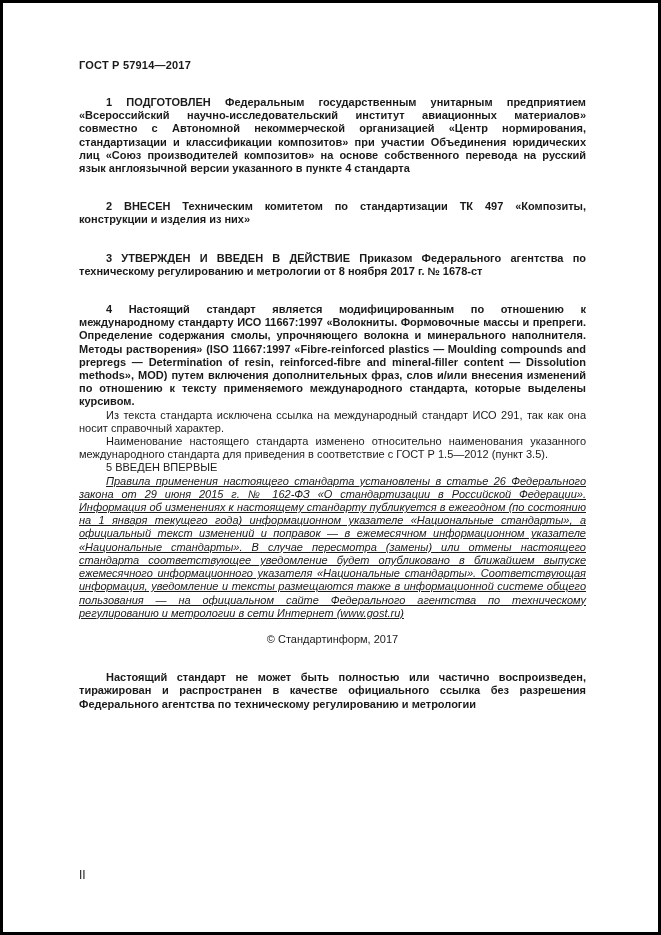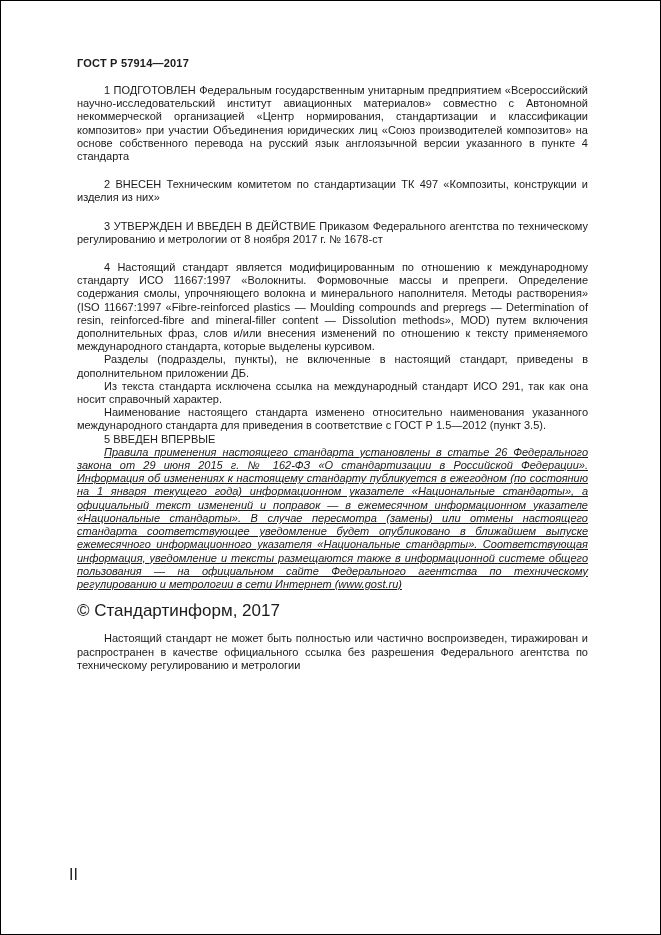--- a/index.html
+++ b/index.html
@@ -8,21 +8,21 @@
     background: #e9ebe9;
   }
   .page {
     position: relative;
     width: 661px;
     height: 935px;
     margin: 0 auto;
     background: #ffffff;
     box-sizing: border-box;
     padding: 56px 72px 0 76px;
-    border: 1px solid #000000;
+    border: 3px solid #000000;
     font-family: "Liberation Sans", sans-serif;
     color: #1a1a1a;
     overflow: hidden;
   }
   .doc-code {
     font-size: 11px;
     font-weight: bold;
     letter-spacing: 0.2px;
   }
   .doc-title {
@@ -32,61 +32,61 @@
     margin: 20px 0 6px 0;
   }
   .para {
     font-size: 11px;
     line-height: 13.2px;
     text-align: justify;
     text-indent: 27px;
     margin: 0;
   }
   .gap {
-    margin-top: 15px;
+    margin-top: 25px;
+    font-weight: bold;
   }
   .gap-lg {
   }
   .italic {
     font-style: italic;
     text-decoration: underline;
   }
   .copyright {
-    font-size: 17px;
+    font-size: 11px;
     line-height: 13.2px;
-    text-align: left;
+    text-align: center;
     text-indent: 0;
     margin: 13px 0 0 0;
   }
   .page-number {
     position: absolute;
-    left: 68px;
+    left: 76px;
     bottom: 50px;
-    font-size: 16px;
+    font-size: 12px;
     color: #222;
   }
 </style>
 </head>
 <body>
 
 <div class="page">
 
   <div class="doc-code">ГОСТ Р 57914—2017</div>
 
 
   <p class="para gap">1 ПОДГОТОВЛЕН Федеральным государственным унитарным предприятием «Всероссийский научно-исследовательский институт авиационных материалов» совместно с Автономной некоммерческой организацией «Центр нормирования, стандартизации и классификации композитов» при участии Объединения юридических лиц «Союз производителей композитов» на основе собственного перевода на русский язык англоязычной версии указанного в пункте 4 стандарта</p>
 
   <p class="para gap">2 ВНЕСЕН Техническим комитетом по стандартизации ТК 497 «Композиты, конструкции и изделия из них»</p>
 
   <p class="para gap">3 УТВЕРЖДЕН И ВВЕДЕН В ДЕЙСТВИЕ Приказом Федерального агентства по техническому регулированию и метрологии от 8 ноября 2017 г. № 1678-ст</p>
 
   <p class="para gap">4 Настоящий стандарт является модифицированным по отношению к международному стандарту ИСО 11667:1997 «Волокниты. Формовочные массы и препреги. Определение содержания смолы, упрочняющего волокна и минерального наполнителя. Методы растворения» (ISO 11667:1997 «Fibre-reinforced plastics — Moulding compounds and prepregs — Determination of resin, reinforced-fibre and mineral-filler content — Dissolution methods», MOD) путем включения дополнительных фраз, слов и/или внесения изменений по отношению к тексту применяемого международного стандарта, которые выделены курсивом.</p>
 
 
-  <p class="para">Разделы (подразделы, пункты), не включенные в настоящий стандарт, приведены в дополнительном приложении ДБ.</p>
 
   <p class="para">Из текста стандарта исключена ссылка на международный стандарт ИСО 291, так как она носит справочный характер.</p>
 
 
   <p class="para">Наименование настоящего стандарта изменено относительно наименования указанного международного стандарта для приведения в соответствие с ГОСТ Р 1.5—2012 (пункт 3.5).</p>
 
 
   <p class="para gap-lg">5 ВВЕДЕН ВПЕРВЫЕ</p>
 
   <p class="para italic gap-lg">Правила применения настоящего стандарта установлены в статье 26 Федерального закона от 29 июня 2015 г. № 162-ФЗ «О стандартизации в Российской Федерации». Информация об изменениях к настоящему стандарту публикуется в ежегодном (по состоянию на 1 января текущего года) информационном указателе «Национальные стандарты», а официальный текст изменений и поправок — в ежемесячном информационном указателе «Национальные стандарты». В случае пересмотра (замены) или отмены настоящего стандарта соответствующее уведомление будет опубликовано в ближайшем выпуске ежемесячного информационного указателя «Национальные стандарты». Соответствующая информация, уведомление и тексты размещаются также в информационной системе общего пользования — на официальном сайте Федерального агентства по техническому регулированию и метрологии в сети Интернет (www.gost.ru)</p>

